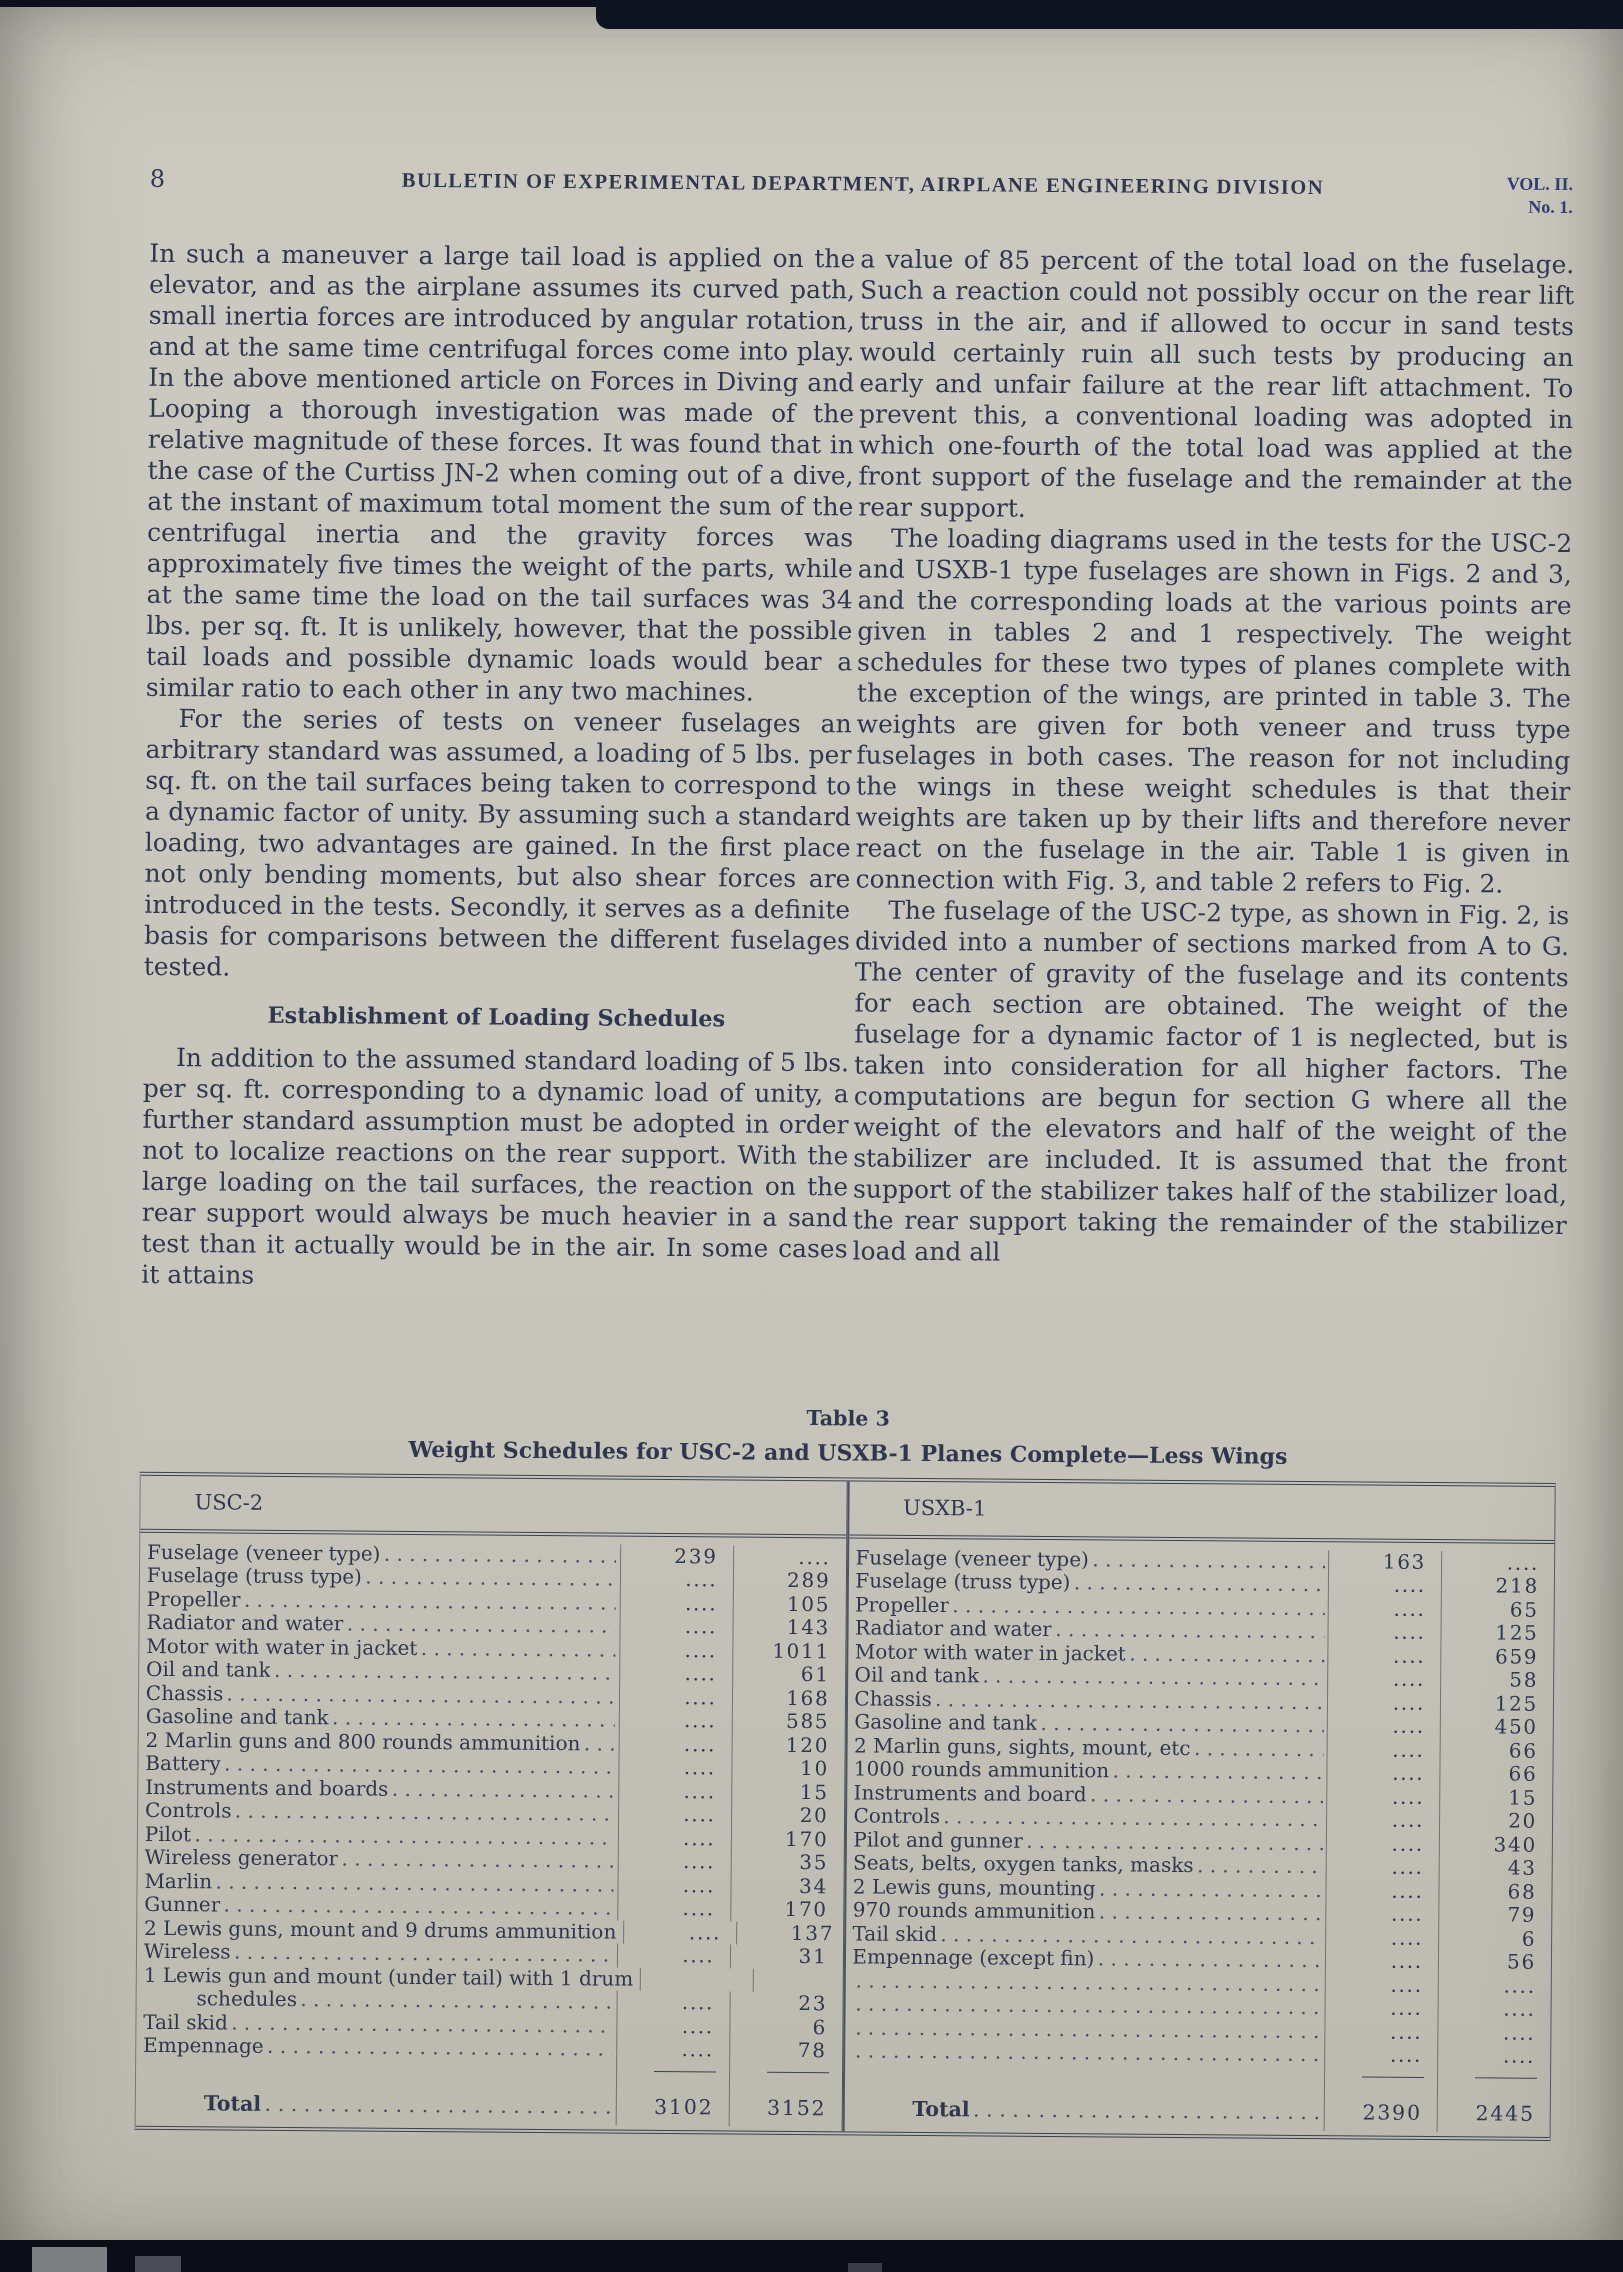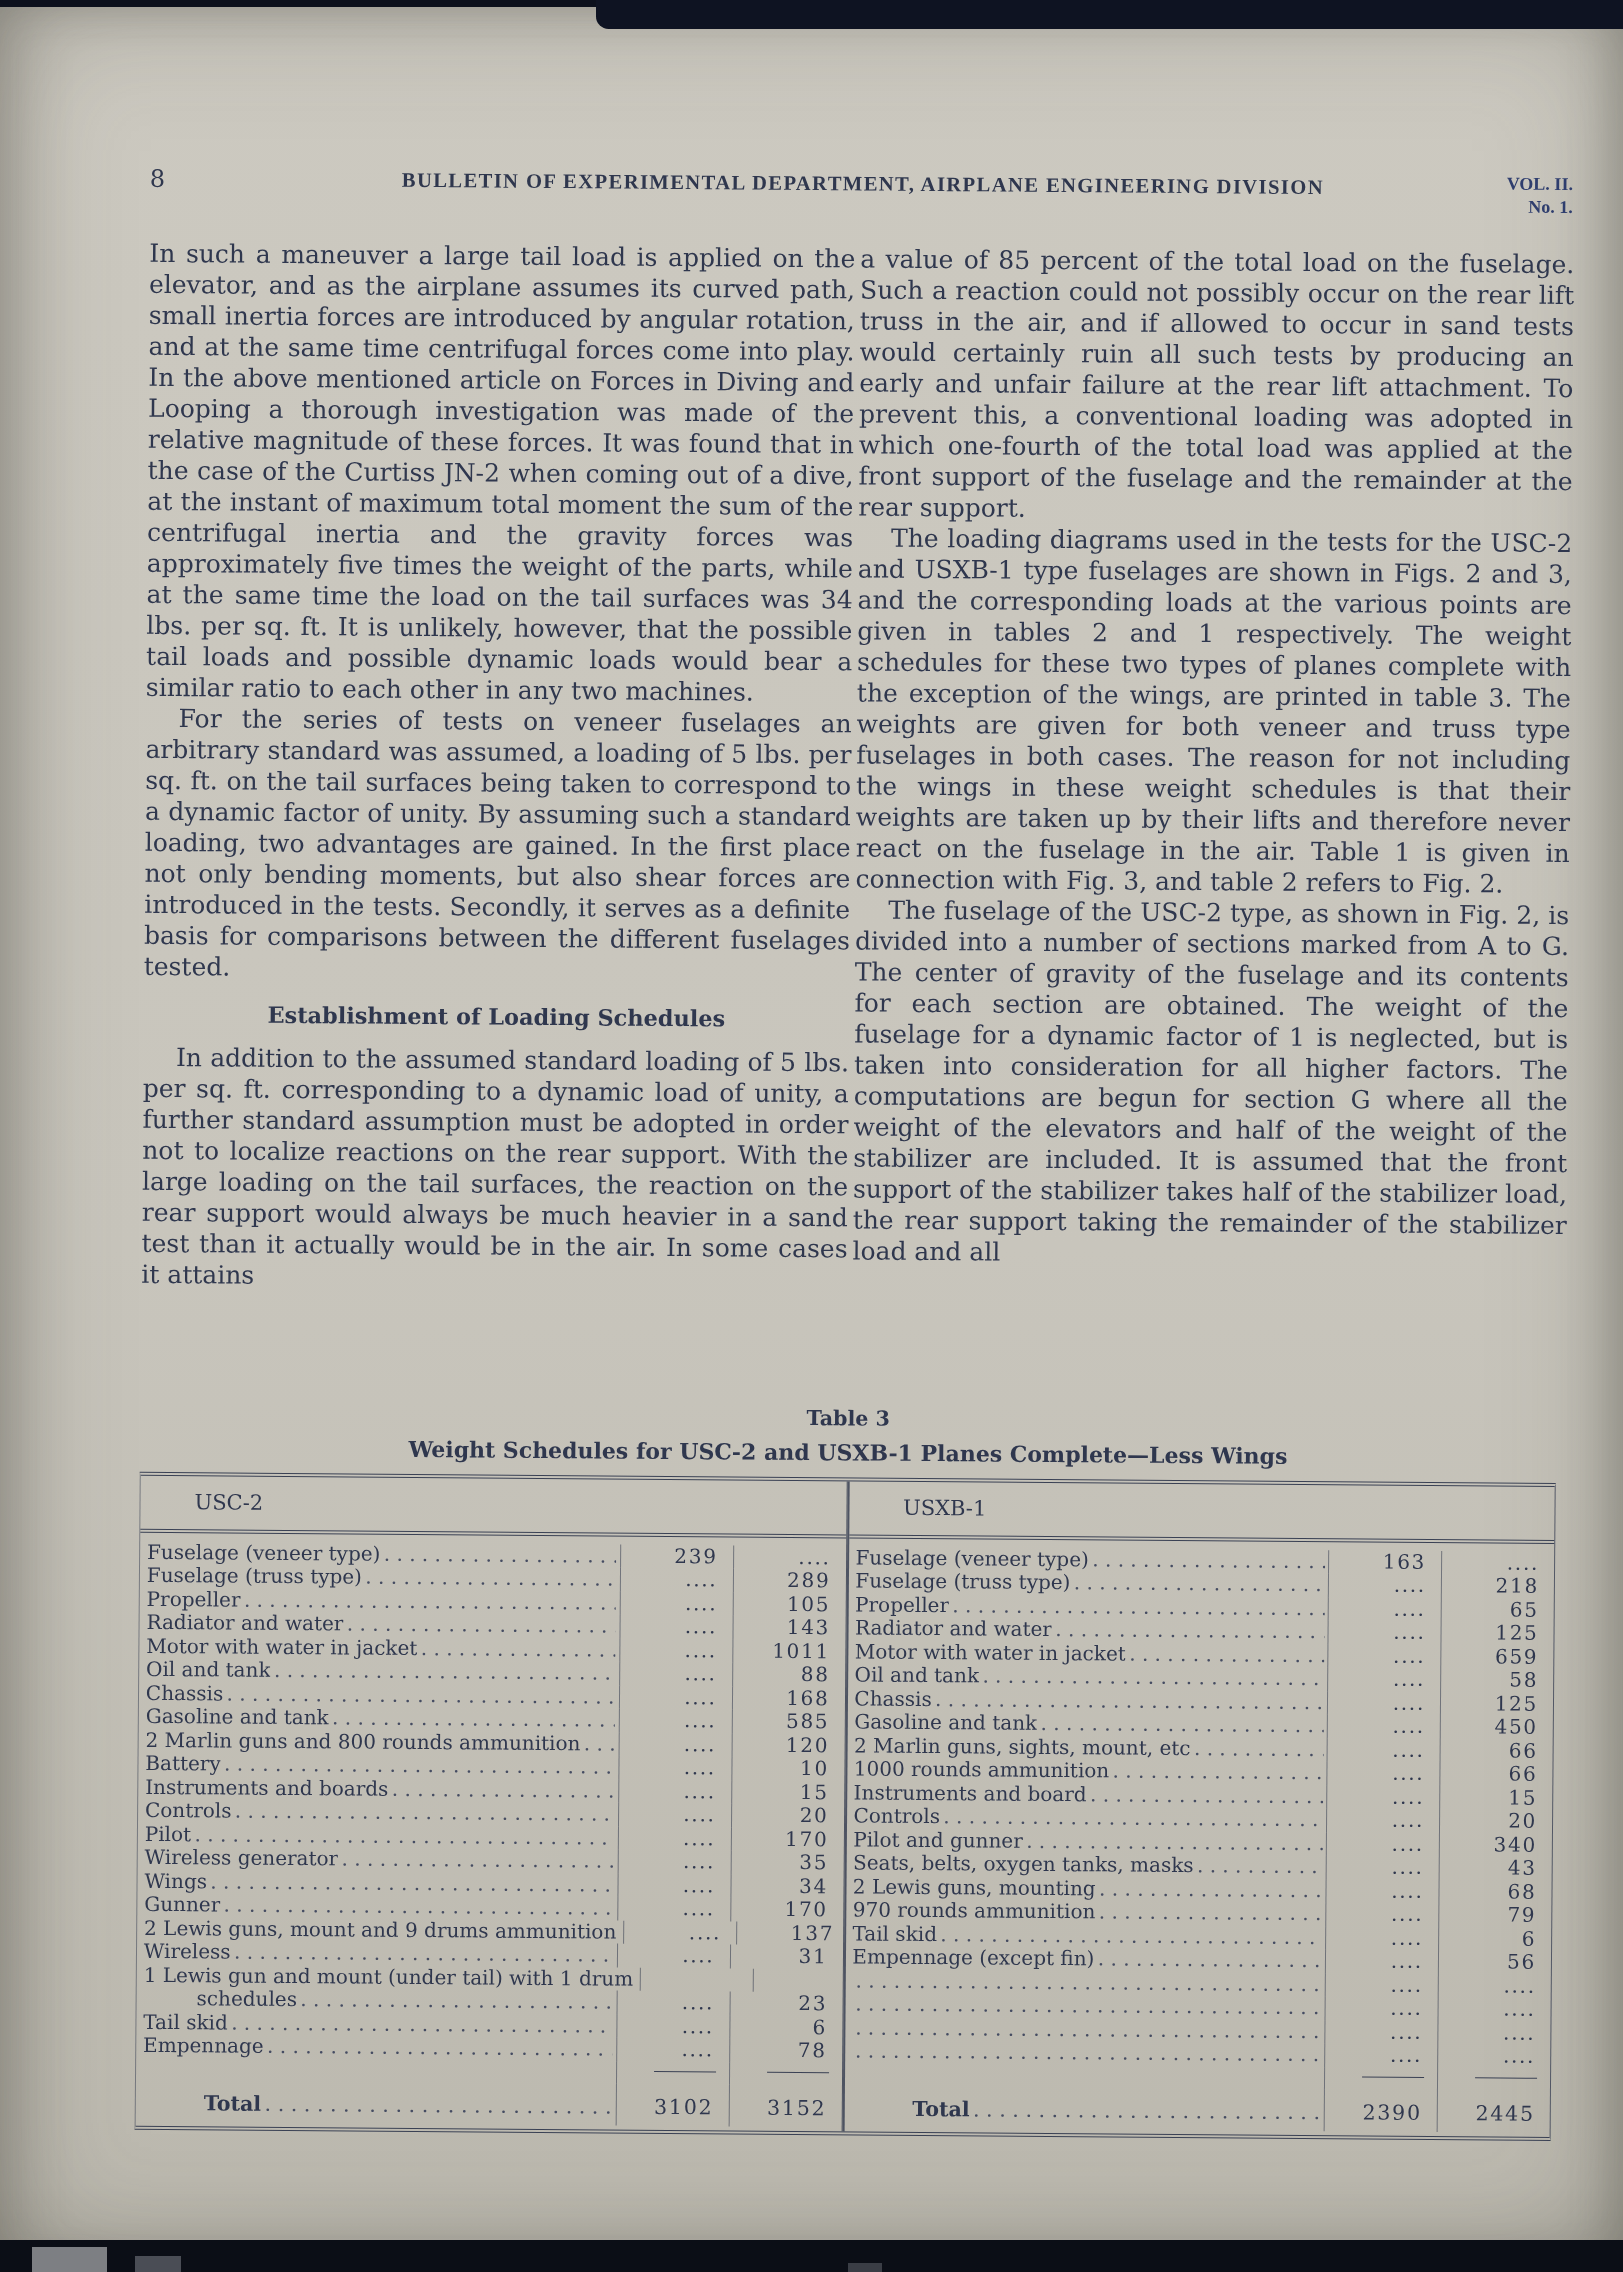--- a/index.html
+++ b/index.html
@@ -142,21 +142,21 @@
                 <span class="t3-label">Motor with water in jacket</span>
                 <span class="t3-leader"></span>
                 <span class="t3-val c1">....</span>
                 <span class="t3-val c2">1011</span>
               </div>
 
               <div class="t3-row">
                 <span class="t3-label">Oil and tank</span>
                 <span class="t3-leader"></span>
                 <span class="t3-val c1">....</span>
-                <span class="t3-val c2">88</span>
+                <span class="t3-val c2">61</span>
               </div>
 
               <div class="t3-row">
                 <span class="t3-label">Chassis</span>
                 <span class="t3-leader"></span>
                 <span class="t3-val c1">....</span>
                 <span class="t3-val c2">168</span>
               </div>
 
               <div class="t3-row">
@@ -202,21 +202,21 @@
               </div>
 
               <div class="t3-row">
                 <span class="t3-label">Wireless generator</span>
                 <span class="t3-leader"></span>
                 <span class="t3-val c1">....</span>
                 <span class="t3-val c2">35</span>
               </div>
 
               <div class="t3-row">
-                <span class="t3-label">Wings</span>
+                <span class="t3-label">Marlin</span>
                 <span class="t3-leader"></span>
                 <span class="t3-val c1">....</span>
                 <span class="t3-val c2">34</span>
               </div>
 
               <div class="t3-row">
                 <span class="t3-label">Gunner</span>
                 <span class="t3-leader"></span>
                 <span class="t3-val c1">....</span>
                 <span class="t3-val c2">170</span>

